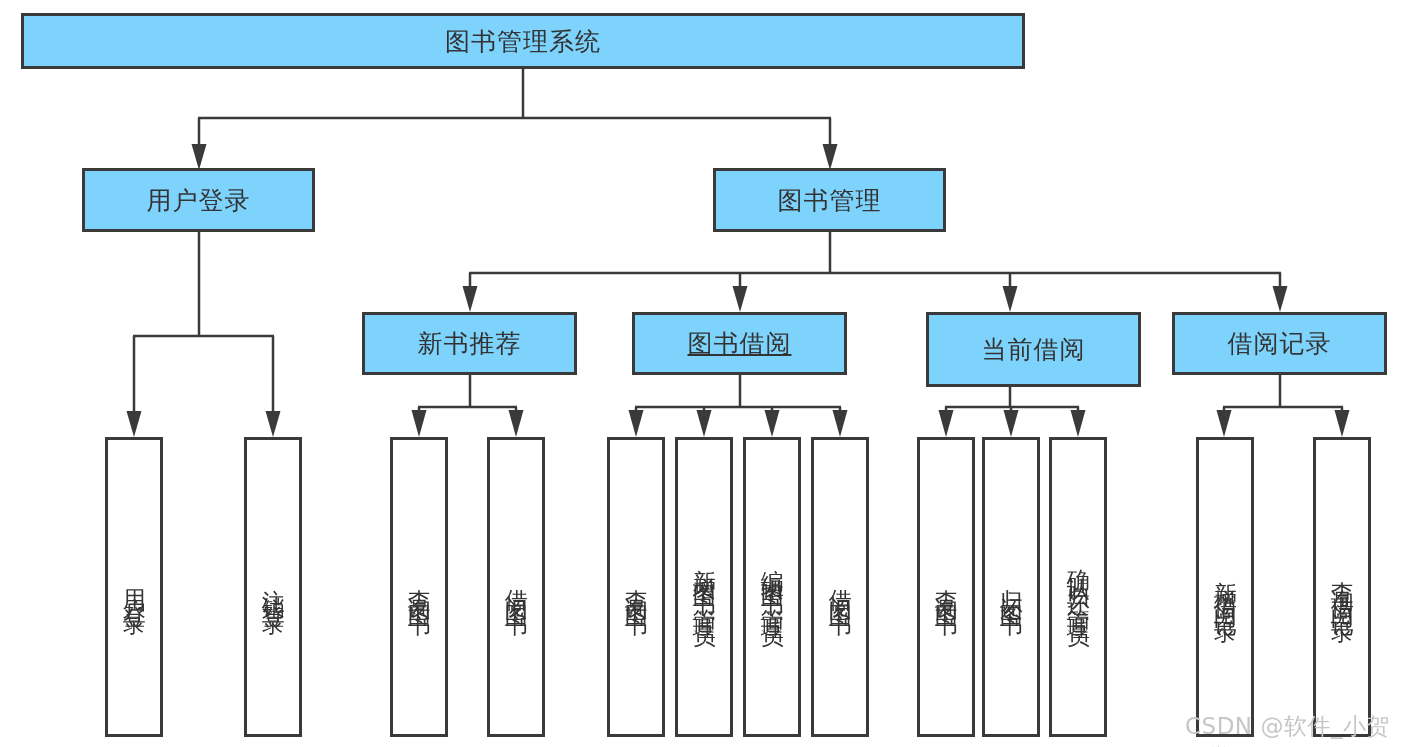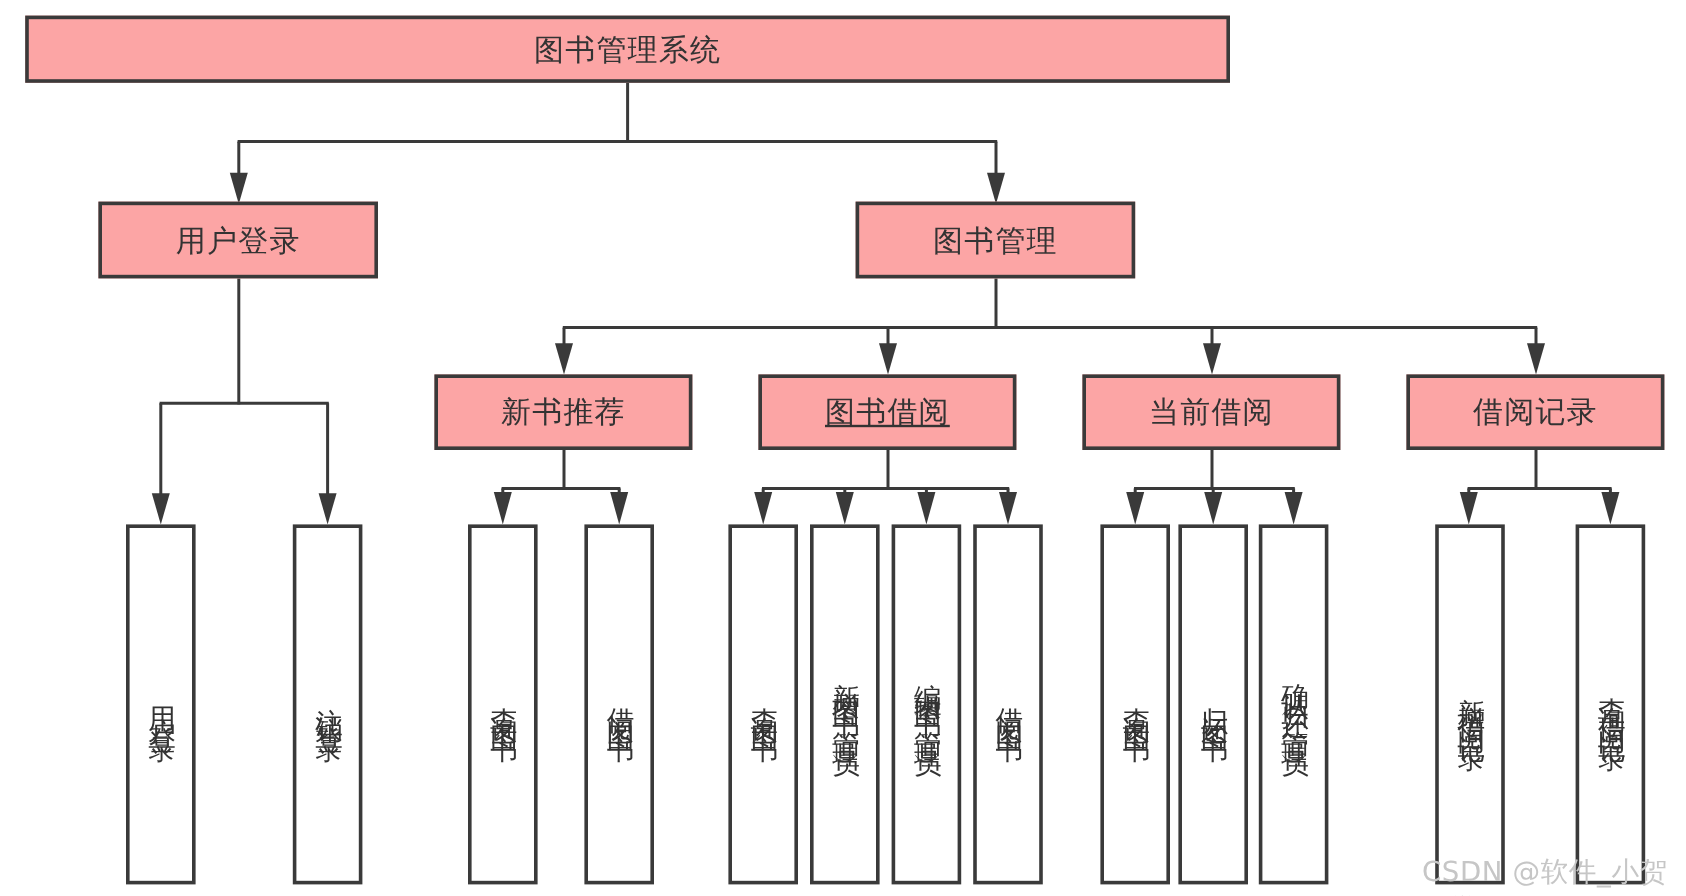--- a/index.html
+++ b/index.html
@@ -5,21 +5,21 @@
   html,body { margin:0; padding:0; background:#fff; }
   .canvas {
     position:relative; width:1405px; height:747px; background:var(--background,#fff);
     font-family:"DejaVu Sans", sans-serif; overflow:hidden;
   }
   svg.wires { position:absolute; left:0; top:0; z-index:1; }
   .wire-lines  { stroke:var(--line,#3a3a3a); stroke-width:2.5; fill:none; }
   .wire-heads  { fill:var(--line,#3a3a3a); stroke:none; }
   .node {
     position:absolute; box-sizing:border-box; z-index:2;
-    border:3px solid var(--line,#3a3a3a); background:#fca5a5;
+    border:3px solid var(--line,#3a3a3a); background:#7dd3fc;
     display:flex; align-items:center; justify-content:center;
     color:var(--text,#333333); font-size:25px; letter-spacing:1px;
   }
   .vnode {
     position:absolute; box-sizing:border-box; z-index:2;
     border:3px solid var(--line,#3a3a3a); background:#fff;
     display:flex; align-items:center; justify-content:center;
     color:var(--text,#333333); font-size:23px;
     top:437px; width:58px; height:300px;
   }
@@ -120,21 +120,21 @@
   <div class="node" style="left:713px;top:168px;width:233px;height:64px;">
     <span>图书管理</span>
   </div>
 
   <div class="node" style="left:362px;top:312px;width:215px;height:63px;">
     <span>新书推荐</span>
   </div>
   <div class="node" style="left:632px;top:312px;width:215px;height:63px;text-decoration:underline;">
     <span>图书借阅</span>
   </div>
-  <div class="node" style="left:902px;top:312px;width:215px;height:63px;">
+  <div class="node" style="left:926px;top:312px;width:215px;height:75px;">
     <span>当前借阅</span>
   </div>
   <div class="node" style="left:1172px;top:312px;width:215px;height:63px;">
     <span>借阅记录</span>
   </div>
 
   <div class="vnode" style="left:105px;">
     <span class="vlabel">用户登录</span>
   </div>
   <div class="vnode" style="left:244px;">

